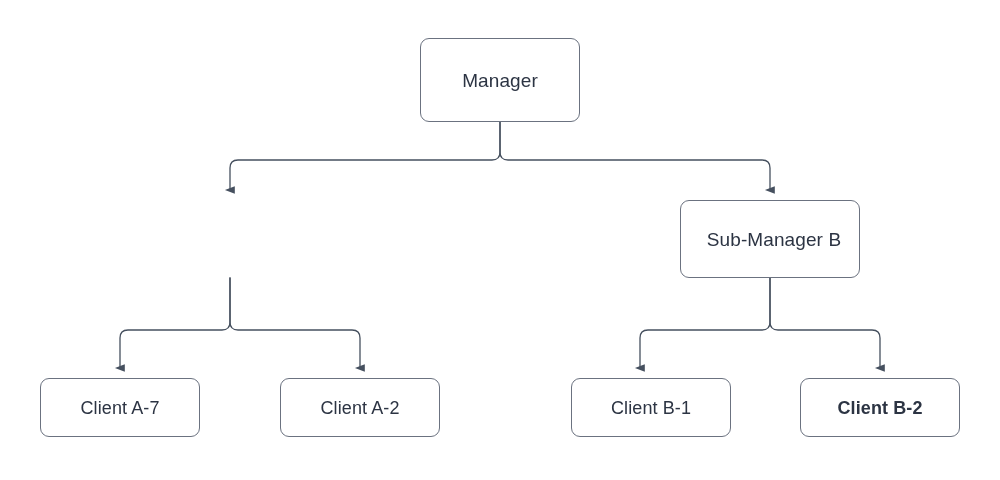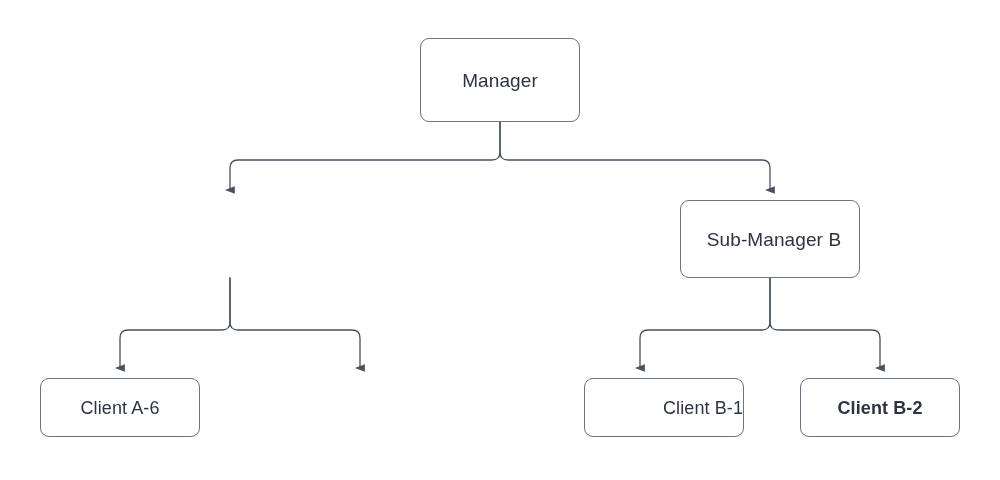--- a/index.html
+++ b/index.html
@@ -66,21 +66,21 @@
     padding-left: 8px;
   }
   .node-leaf {
     width: 160px;
     height: 59px;
     font-size: 18px;
     top: 378px;
   }
   .node-client-a1 { left: 40px; }
   .node-client-a2 { left: 280px; }
-  .node-client-b1 { left: 584px; justify-content: flex-end; }
+  .node-client-b1 { left: 571px; }
   .node-client-b2 { left: 800px; font-weight: bold; }
 </style>
 </head>
 <body>
 
 <div id="diagram-canvas">
 
   <svg id="connector-layer" viewBox="0 0 1000 480" xmlns="http://www.w3.org/2000/svg">
     <defs>
       <marker id="arrowhead" markerWidth="9" markerHeight="9" refX="3.2" refY="4.3" orient="auto" markerUnits="strokeWidth">
@@ -107,23 +107,26 @@
   <div class="node node-root">
     <span class="node-label">Manager</span>
   </div>
 
 
   <div class="node node-sub-b">
     <span class="node-label">Sub-Manager B</span>
   </div>
 
   <div class="node node-leaf node-client-a1">
-    <span class="node-label">Client A-6</span>
+    <span class="node-label">Client A-7</span>
   </div>
 
+  <div class="node node-leaf node-client-a2">
+    <span class="node-label">Client A-2</span>
+  </div>
 
   <div class="node node-leaf node-client-b1">
     <span class="node-label">Client B-1</span>
   </div>
 
   <div class="node node-leaf node-client-b2">
     <span class="node-label">Client B-2</span>
   </div>
 
 </div>

